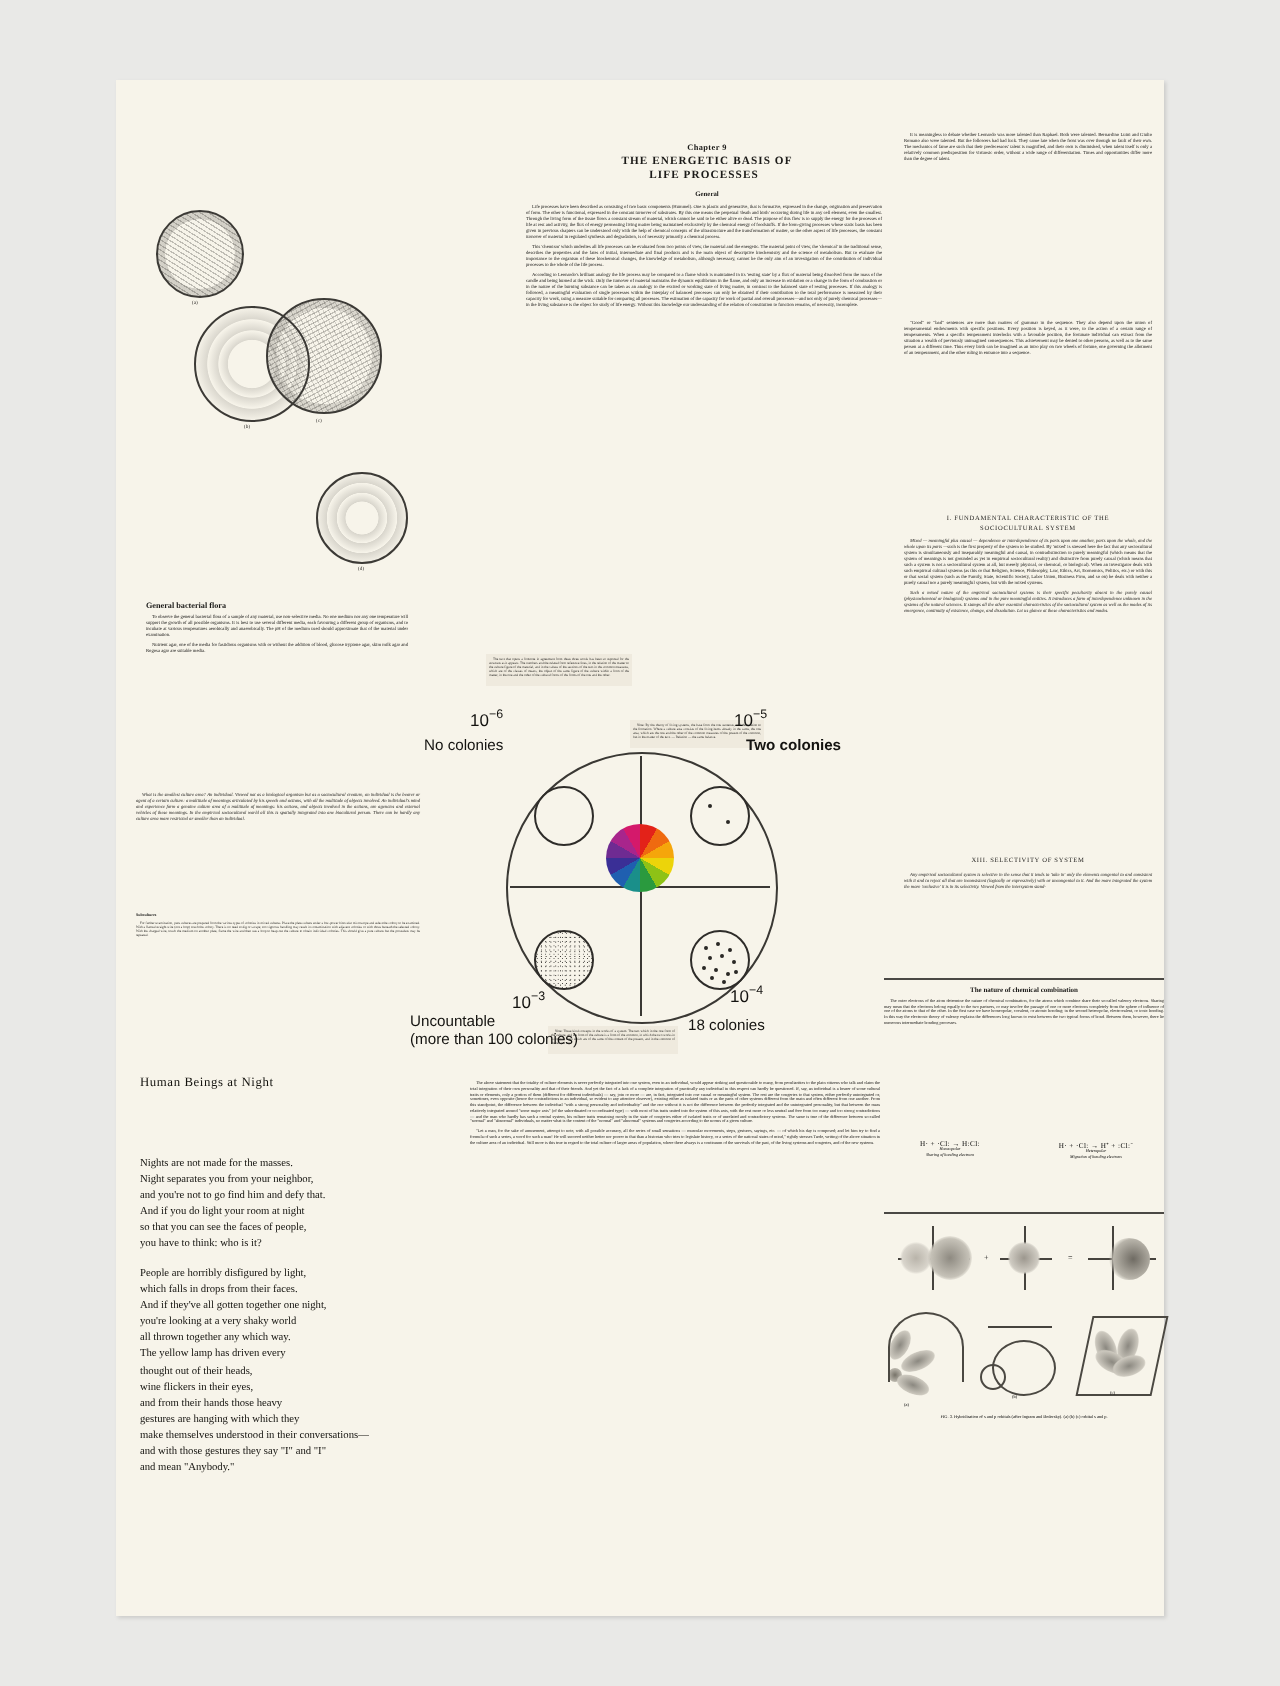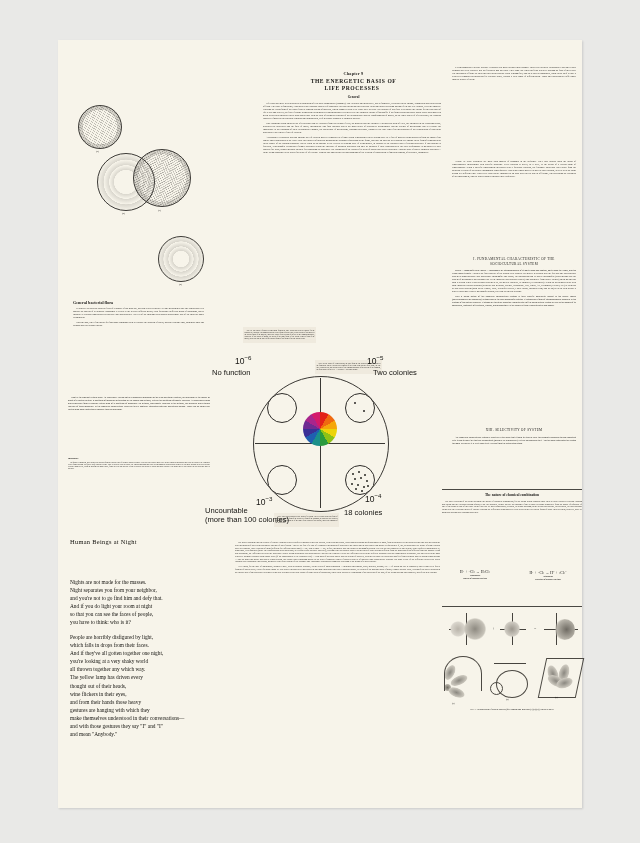--- a/index.html
+++ b/index.html
@@ -182,26 +182,26 @@
   <div class="wheel" style="left:303px;top:412px;width:34px;height:34px;
        background:conic-gradient(from 0deg,
          #e32219 0deg 30deg, #ef6a10 30deg 60deg, #f5a60b 60deg 90deg,
          #ecd40a 90deg 120deg, #8ec216 120deg 150deg, #2a9a3e 150deg 180deg,
          #1a8f8a 180deg 210deg, #1f5fb0 210deg 240deg, #3a2f96 240deg 270deg,
          #6f2b92 270deg 300deg, #a8258c 300deg 330deg, #d4196b 330deg 360deg);"></div>
 
   <div class="lbl lbl-exp" style="left:235px;top:354px;">
     <span>10</span><sup>−6</sup>
   </div>
-  <div class="lbl lbl-txt" style="left:212px;top:368px;">No function</div>
+  <div class="lbl lbl-txt" style="left:212px;top:368px;">No colonies</div>
 
   <div class="lbl lbl-exp" style="left:367px;top:354px;">
     <span>10</span><sup>−5</sup>
   </div>
-  <div class="lbl lbl-txt" style="left:373px;top:368px;">Two colonies</div>
+  <div class="lbl lbl-txt" style="left:373px;top:368px;font-weight:bold;">Two colonies</div>
 
   <div class="lbl lbl-exp" style="left:256px;top:495px;">
     <span>10</span><sup>−3</sup>
   </div>
   <div class="lbl lbl-txt" style="left:205px;top:506px;white-space:pre-line;">Uncountable
 (more than 100 colonies)</div>
 
   <div class="lbl lbl-exp" style="left:365px;top:492px;">
     <span>10</span><sup>−4</sup>
   </div>

